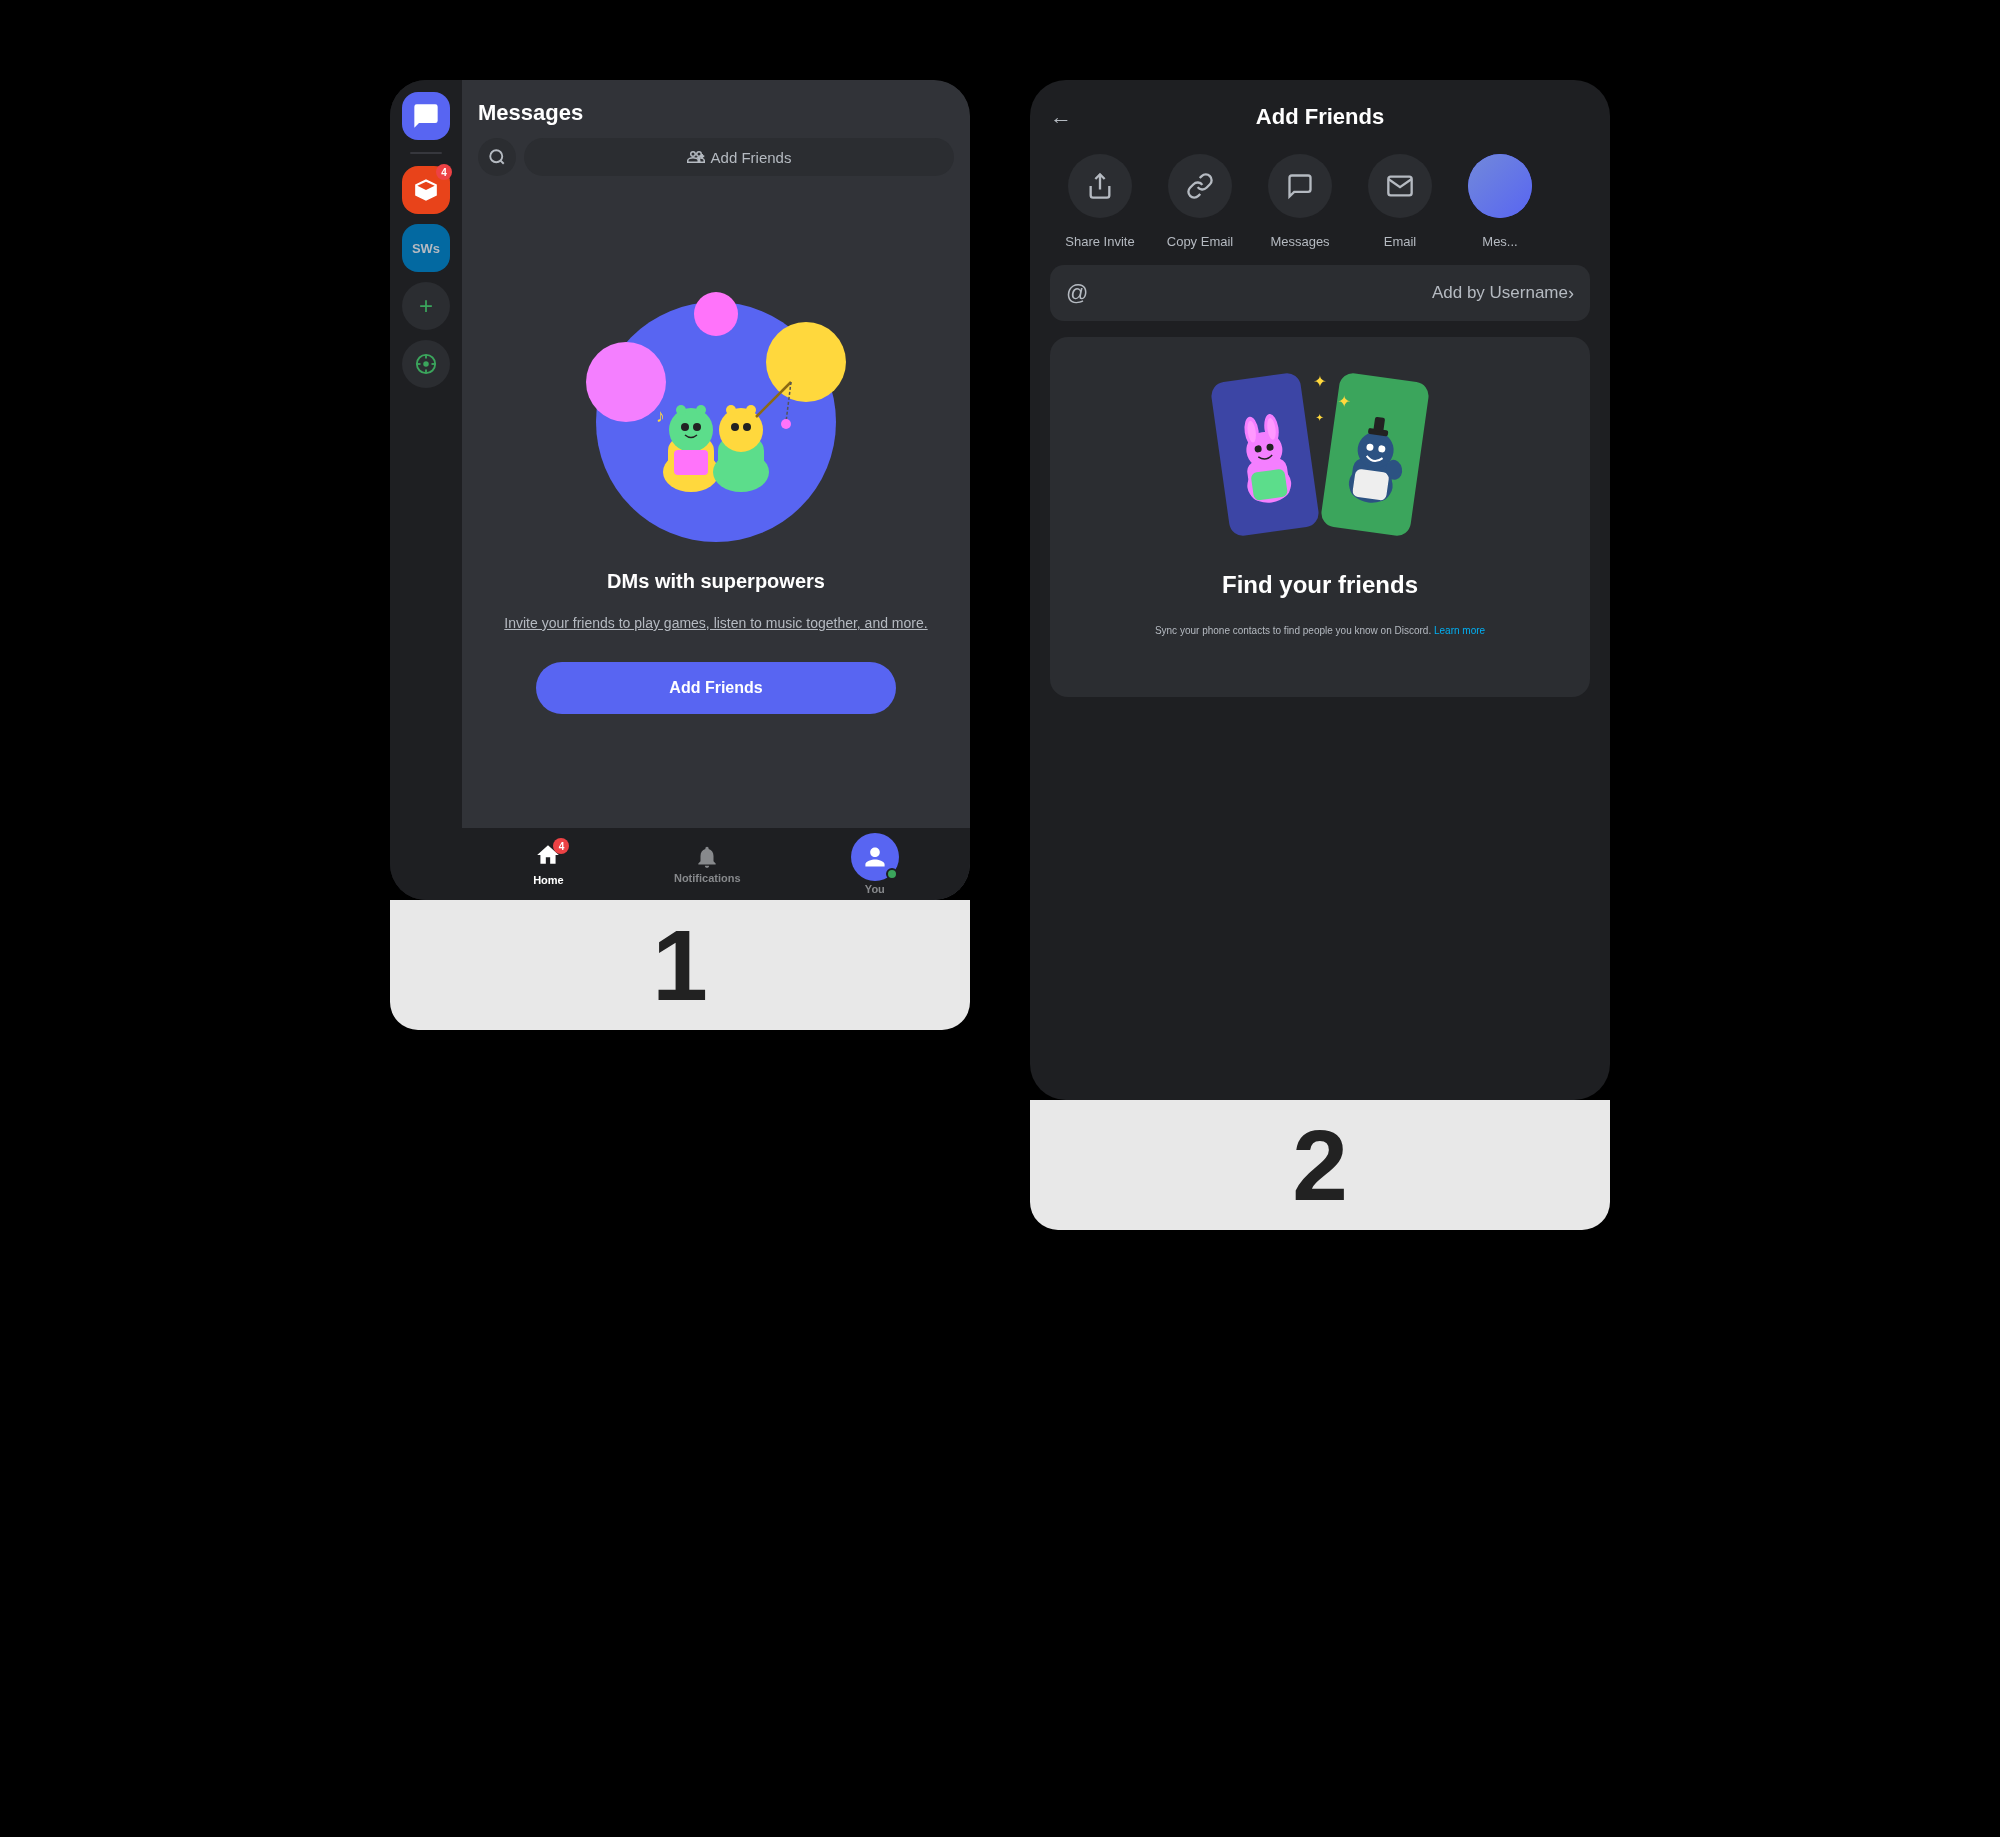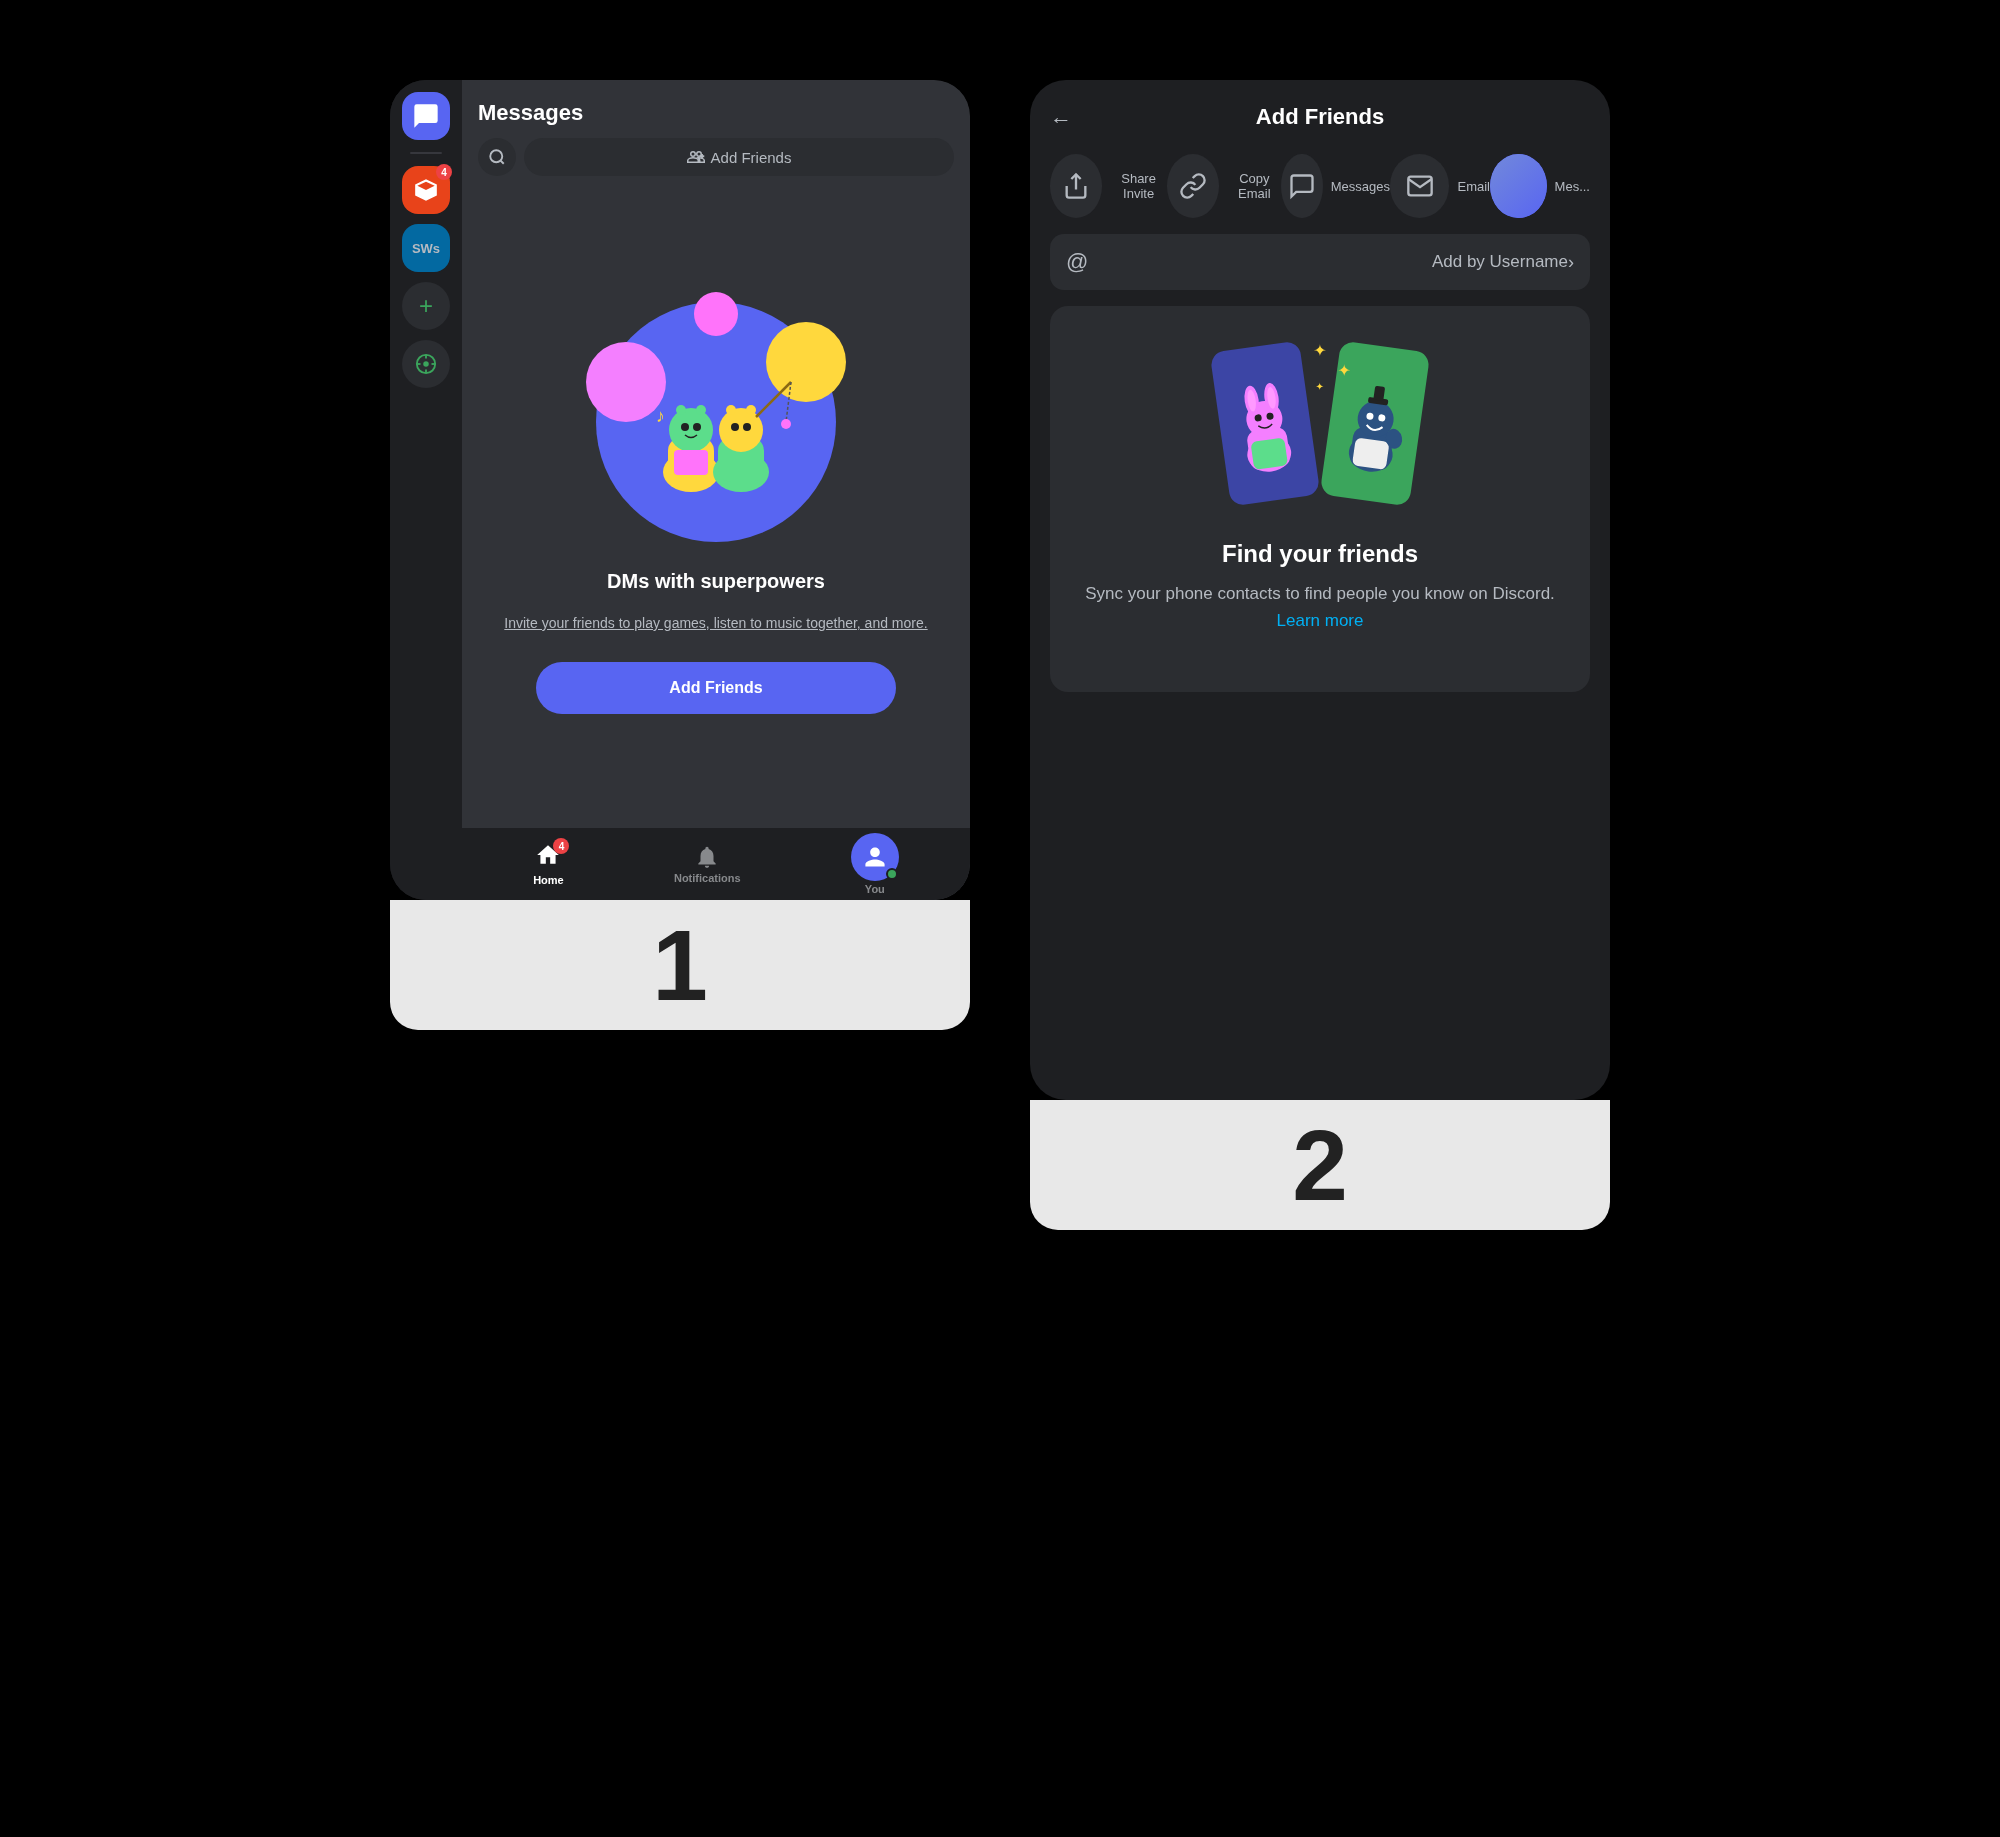--- a/index.html
+++ b/index.html
@@ -321,23 +321,23 @@
     }
     .share-row {
       display: flex;
       align-items: flex-start;
       gap: 0;
       padding: 8px 20px 16px;
       overflow-x: auto;
     }
     .share-item {
       display: flex;
-      flex-direction: row;
-      align-items: center;
-      gap: 8px;
+      flex-direction: column;
+      align-items: center;
+      gap: 16px;
       min-width: 100px;
       cursor: pointer;
     }
     .share-icon-circle {
       width: 64px;
       height: 64px;
       border-radius: 50%;
       background: #2b2d31;
       display: flex;
       align-items: center;
@@ -431,23 +431,24 @@
       font-size: 16px;
     }
     .find-title {
       color: #fff;
       font-size: 24px;
       font-weight: 800;
       margin-bottom: 12px;
     }
     .find-sub {
       color: #b5bac1;
-      font-size: 17px;
+      font-size: 10px;
       line-height: 1.6;
       margin-bottom: 28px;
+      margin-top: 12px;
     }
     .learn-more {
       color: #00b0f4;
     }
     .find-friends-btn {
       width: 100%;
       background: #5865f2;
       border-radius: 28px;
       height: 56px;
       display: flex;

